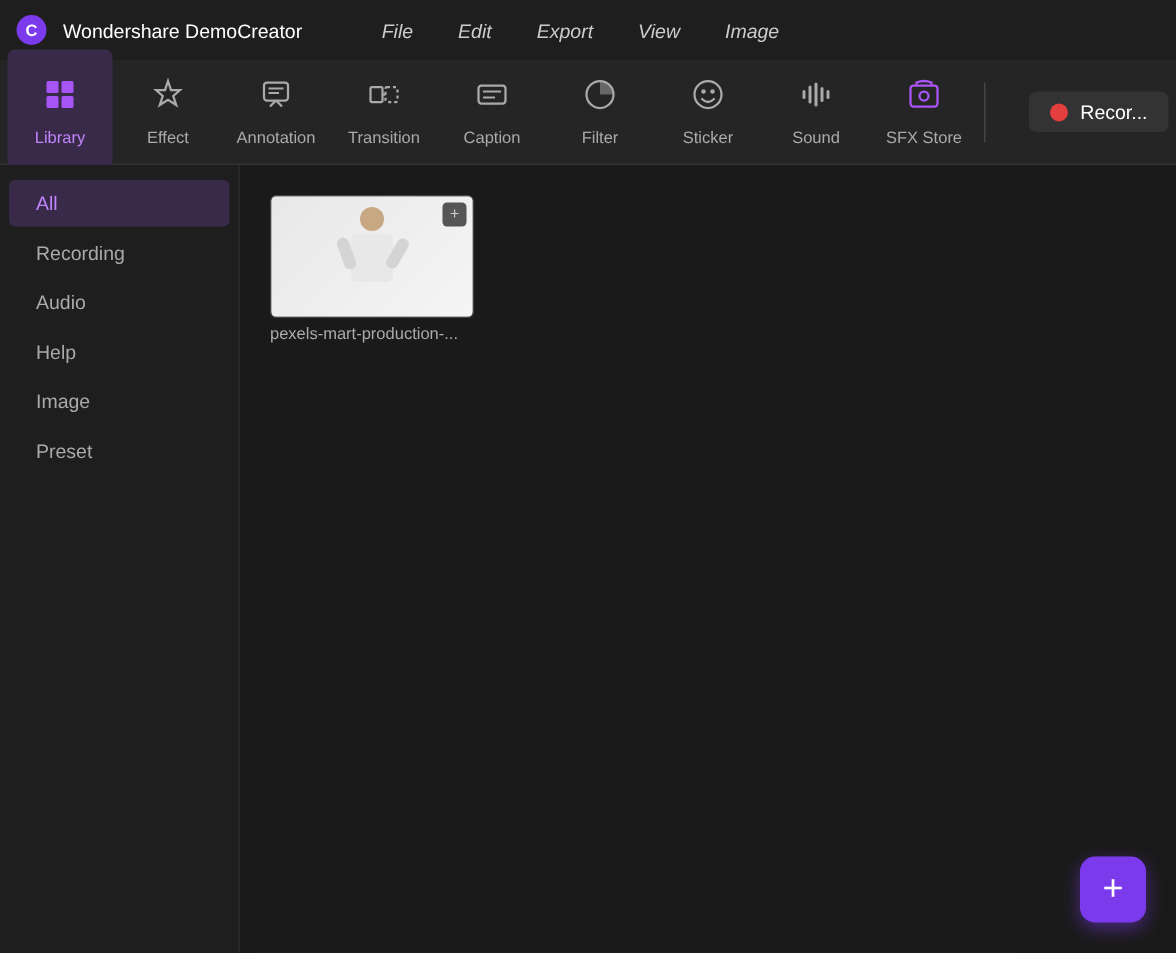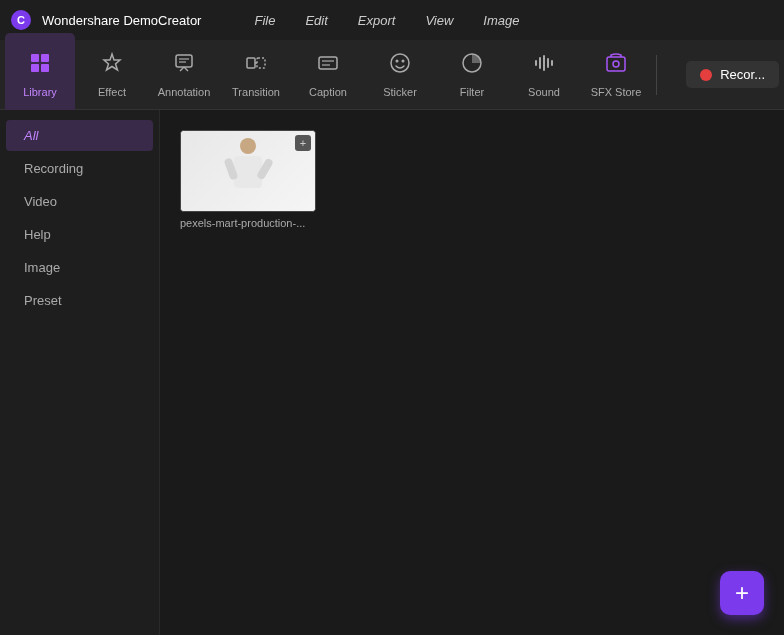--- a/index.html
+++ b/index.html
@@ -116,21 +116,20 @@
       padding: 8px 18px;
       font-size: 13px;
       color: #aaa;
       cursor: pointer;
       border-radius: 4px;
       margin: 2px 6px;
     }
     .sidebar-item.active {
       background: #3a2a4a;
       color: #c084fc;
-      font-style: italic;
     }
 
     
     #content {
       flex: 1;
       background: #1a1a1a;
       padding: 20px;
       position: relative;
     }
 
@@ -330,36 +329,36 @@
         <line x1="6" y1="14" x2="14" y2="14" stroke="#aaa" stroke-width="1.2"></line>
       </svg>
     </span>
     <span class="tool-label">Caption</span>
   </div>
 
   <div class="tool-btn">
     <span class="tool-icon">
       <svg class="svg-icon" viewBox="0 0 24 24" fill="none">
         <circle cx="12" cy="12" r="9" stroke="#aaa" stroke-width="1.5"></circle>
+        <path d="M12 3 A9 9 0 0 1 21 12 L12 12 Z" fill="#aaa" opacity="0.5"></path>
+      </svg>
+    </span>
+    <span class="tool-label">Filter</span>
+  </div>
+
+  <div class="tool-btn">
+    <span class="tool-icon">
+      <svg class="svg-icon" viewBox="0 0 24 24" fill="none">
+        <circle cx="12" cy="12" r="9" stroke="#aaa" stroke-width="1.5"></circle>
         <circle cx="9" cy="10" r="1.5" fill="#aaa"></circle>
         <circle cx="15" cy="10" r="1.5" fill="#aaa"></circle>
         <path d="M8 15 Q12 19 16 15" stroke="#aaa" stroke-width="1.5" fill="none" stroke-linecap="round"></path>
       </svg>
     </span>
     <span class="tool-label">Sticker</span>
-  </div>
-
-  <div class="tool-btn">
-    <span class="tool-icon">
-      <svg class="svg-icon" viewBox="0 0 24 24" fill="none">
-        <circle cx="12" cy="12" r="9" stroke="#aaa" stroke-width="1.5"></circle>
-        <path d="M12 3 A9 9 0 0 1 21 12 L12 12 Z" fill="#aaa" opacity="0.5"></path>
-      </svg>
-    </span>
-    <span class="tool-label">Filter</span>
   </div>
 
   <div class="tool-btn">
     <span class="tool-icon">
       <svg class="svg-icon" viewBox="0 0 24 24" fill="none">
         <line x1="4" y1="14" x2="4" y2="10" stroke="#aaa" stroke-width="2" stroke-linecap="round"></line>
         <line x1="8" y1="17" x2="8" y2="7" stroke="#aaa" stroke-width="2" stroke-linecap="round"></line>
         <line x1="12" y1="19" x2="12" y2="5" stroke="#aaa" stroke-width="2" stroke-linecap="round"></line>
         <line x1="16" y1="16" x2="16" y2="8" stroke="#aaa" stroke-width="2" stroke-linecap="round"></line>
         <line x1="20" y1="14" x2="20" y2="10" stroke="#aaa" stroke-width="2" stroke-linecap="round"></line>
@@ -390,21 +389,21 @@
 <div id="main">
 
   <div id="sidebar">
     <div class="sidebar-item active">
       <span>All</span>
     </div>
     <div class="sidebar-item">
       <span>Recording</span>
     </div>
     <div class="sidebar-item">
-      <span>Video</span>
+      <span>Audio</span>
     </div>
     <div class="sidebar-item">
       <span>Help</span>
     </div>
     <div class="sidebar-item">
       <span>Image</span>
     </div>
     <div class="sidebar-item">
       <span>Preset</span>
     </div>

